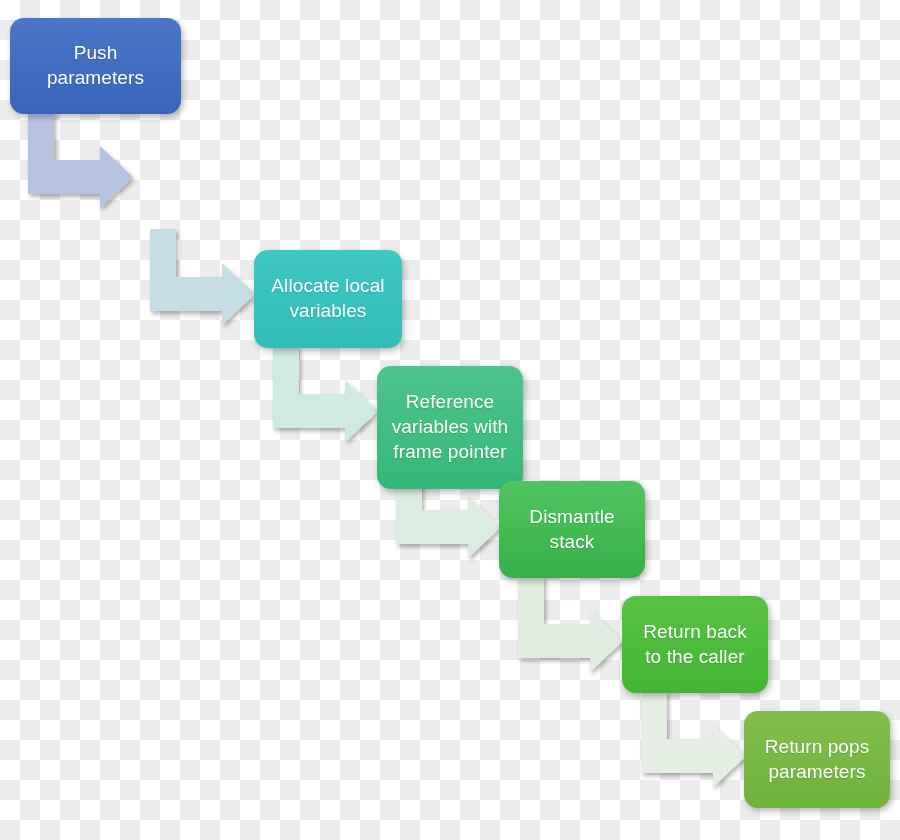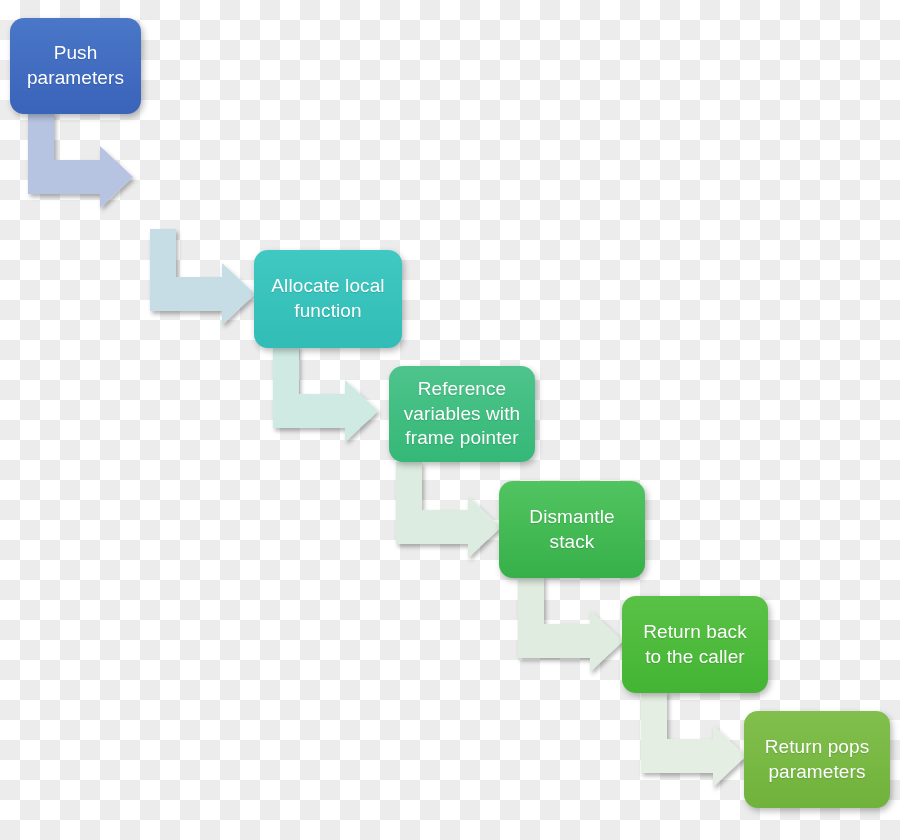--- a/index.html
+++ b/index.html
@@ -79,29 +79,29 @@
       <path d="M 396,462 L 422,462 L 422,510 L 468,510 L 468,496 L 501,527 L 468,558 L 468,544 L 396,544 Z" fill="#dcece0"></path>
     </g>
     <g filter="url(#arrowShadow)">
       <path d="M 518,576 L 544,576 L 544,624 L 590,624 L 590,610 L 623,641 L 590,672 L 590,658 L 518,658 Z" fill="#e0ece0"></path>
     </g>
     <g filter="url(#arrowShadow)">
       <path d="M 641,691 L 667,691 L 667,739 L 713,739 L 713,725 L 746,756 L 713,787 L 713,773 L 641,773 Z" fill="#e4eee2"></path>
     </g>
   </svg>
 
-  <div class="node" style="left: 10px; top: 18px; width: 131px; height: 96px; background: linear-gradient(rgb(74, 119, 200) 0%, rgb(58, 99, 186) 100%); color: rgb(255, 255, 255);">
+  <div class="node" style="left: 10px; top: 18px; width: 171px; height: 96px; background: linear-gradient(rgb(74, 119, 200) 0%, rgb(58, 99, 186) 100%); color: rgb(255, 255, 255);">
     <span class="label">Push
 parameters</span>
   </div>
   <div class="node" style="left: 254px; top: 250px; width: 148px; height: 98px; background: linear-gradient(rgb(64, 200, 194) 0%, rgb(49, 189, 182) 100%); color: rgb(255, 255, 255);">
     <span class="label">Allocate local
-function</span>
+variables</span>
   </div>
-  <div class="node" style="left: 389px; top: 366px; width: 146px; height: 96px; background: linear-gradient(rgb(78, 196, 140) 0%, rgb(52, 184, 119) 100%); color: rgb(255, 255, 255);">
+  <div class="node" style="left: 377px; top: 366px; width: 146px; height: 123px; background: linear-gradient(rgb(78, 196, 140) 0%, rgb(52, 184, 119) 100%); color: rgb(255, 255, 255);">
     <span class="label">Reference
 variables with
 frame pointer</span>
   </div>
   <div class="node" style="left: 499px; top: 481px; width: 146px; height: 97px; background: linear-gradient(rgb(81, 196, 96) 0%, rgb(55, 176, 74) 100%); color: rgb(255, 255, 255);">
     <span class="label">Dismantle
 stack</span>
   </div>
   <div class="node" style="left: 622px; top: 596px; width: 146px; height: 97px; background: linear-gradient(rgb(89, 194, 70) 0%, rgb(67, 180, 51) 100%); color: rgb(255, 255, 255);">
     <span class="label">Return back

